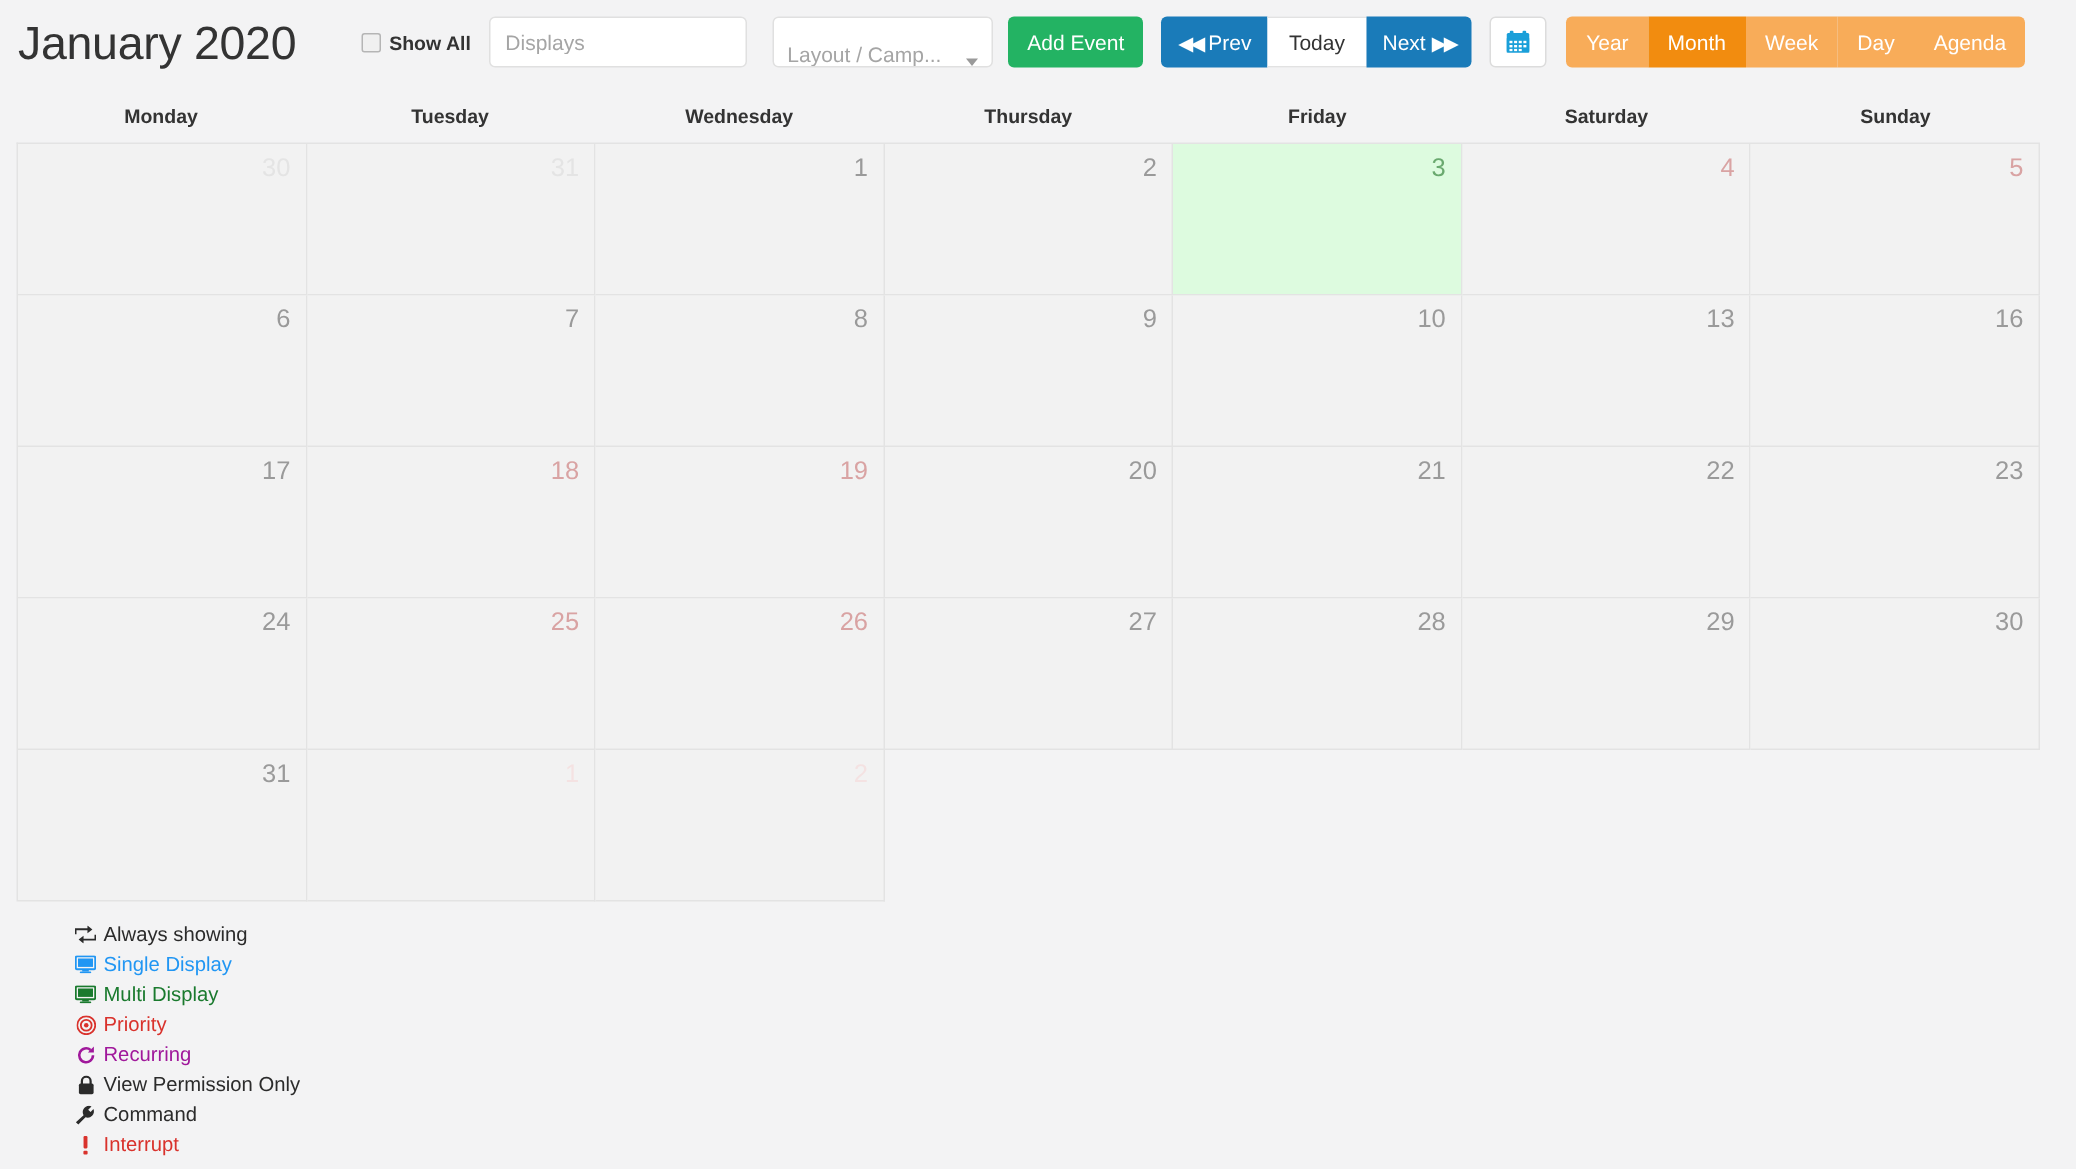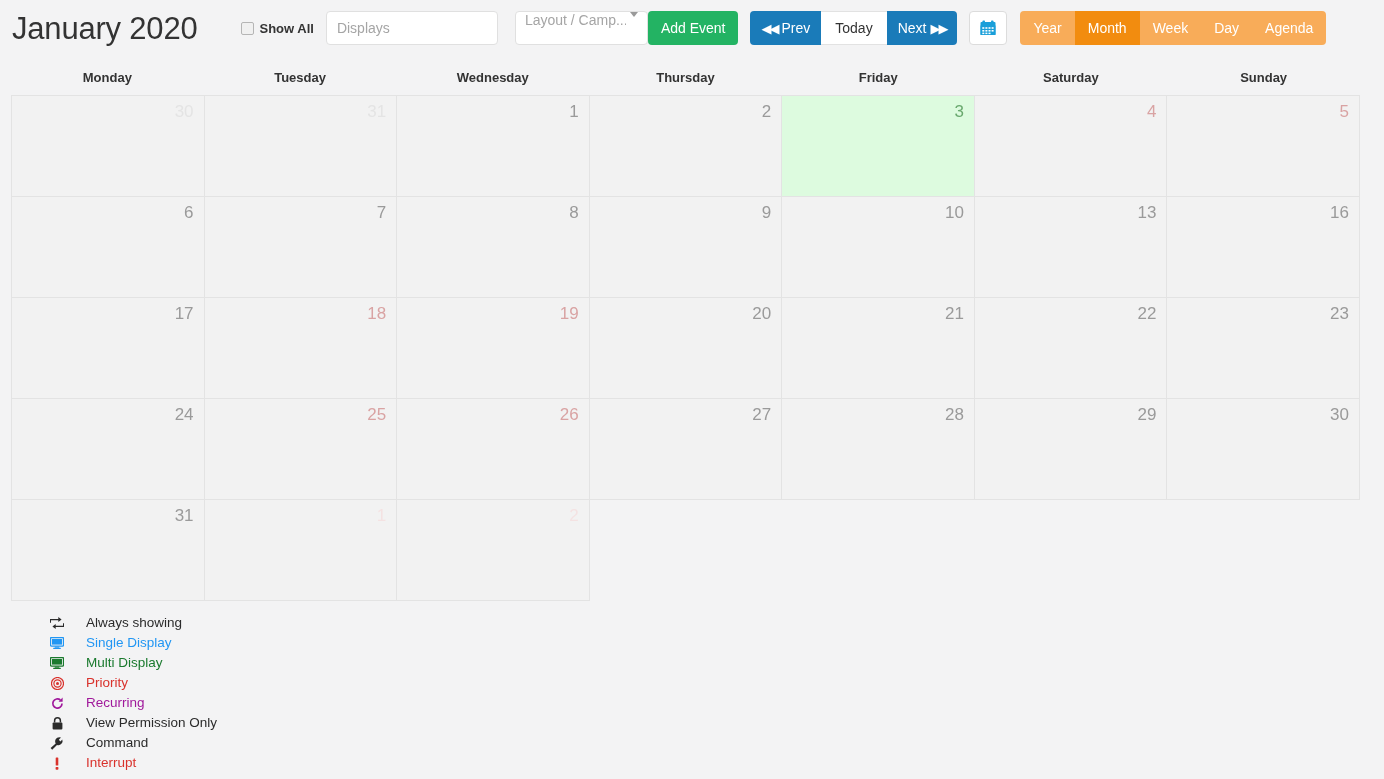--- a/index.html
+++ b/index.html
@@ -57,26 +57,27 @@
     font-size: 14px;
     color: #555;
     padding: 0 10px;
     outline: none;
     font-family: "Liberation Sans", sans-serif;
   }
   .field::placeholder { color: #a5a5a5; }
   #displays-input { width: 172px; margin-right: 17px; }
 
   .select-box {
-    width: 133px; height: 34px;
+    width: 147px; height: 34px;
     border: 1px solid #e0e0e0;
     background: #ffffff;
     border-radius: 4px;
-    display: flex; align-items: flex-start;
+    display: flex; align-items: flex-end;
     padding: 0 9px;
+    margin-right: 10px;
     position: relative;
   }
   .select-box .sel-text {
     font-size: 14px;
     color: #a5a5a5;
     white-space: nowrap;
     overflow: hidden;
     flex: 1;
   }
   .caret {
@@ -179,21 +180,21 @@
   .cell.today { background: #ddfbdf; }
   .cell.today .dnum { color: #6aa96f; }
 
   
   .legend {
     margin: 12px 0 0 50px;
   }
   .legend-item {
     display: flex;
     align-items: center;
-    gap: 22px;
+    gap: 5px;
     font-size: 13.5px;
     line-height: 20px;
     height: 20px;
     white-space: nowrap;
   }
   .legend-ico {
     width: 14px;
     display: inline-flex;
     align-items: center;
     justify-content: center;

